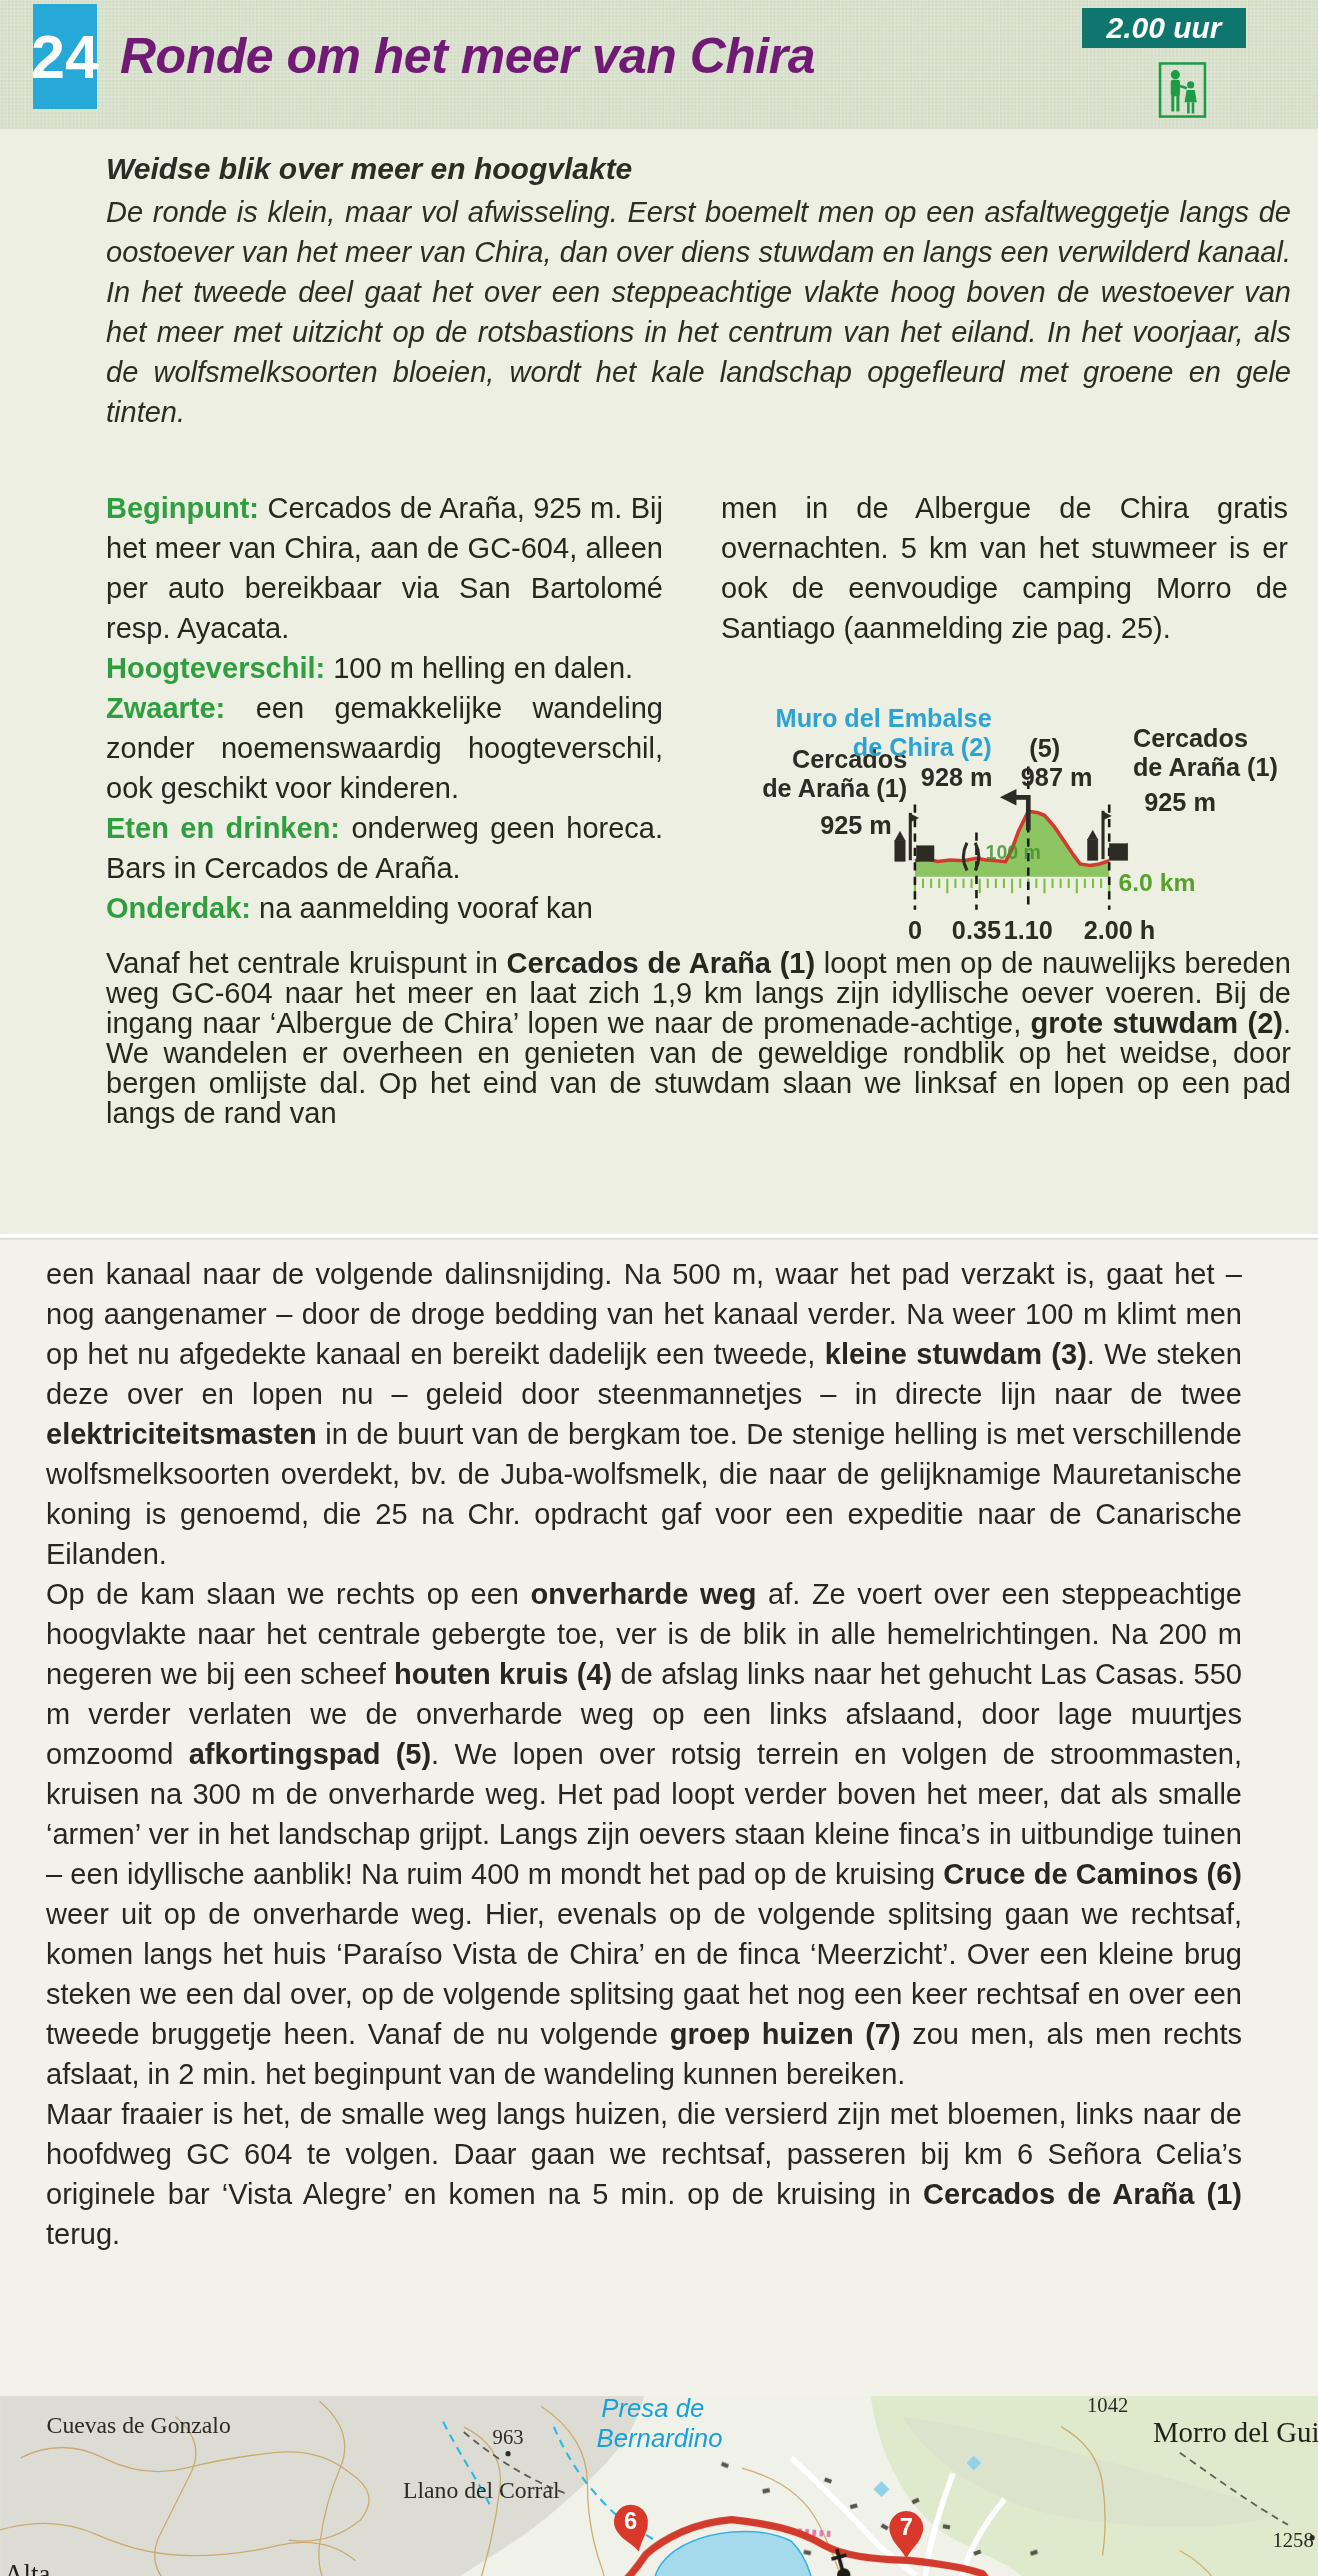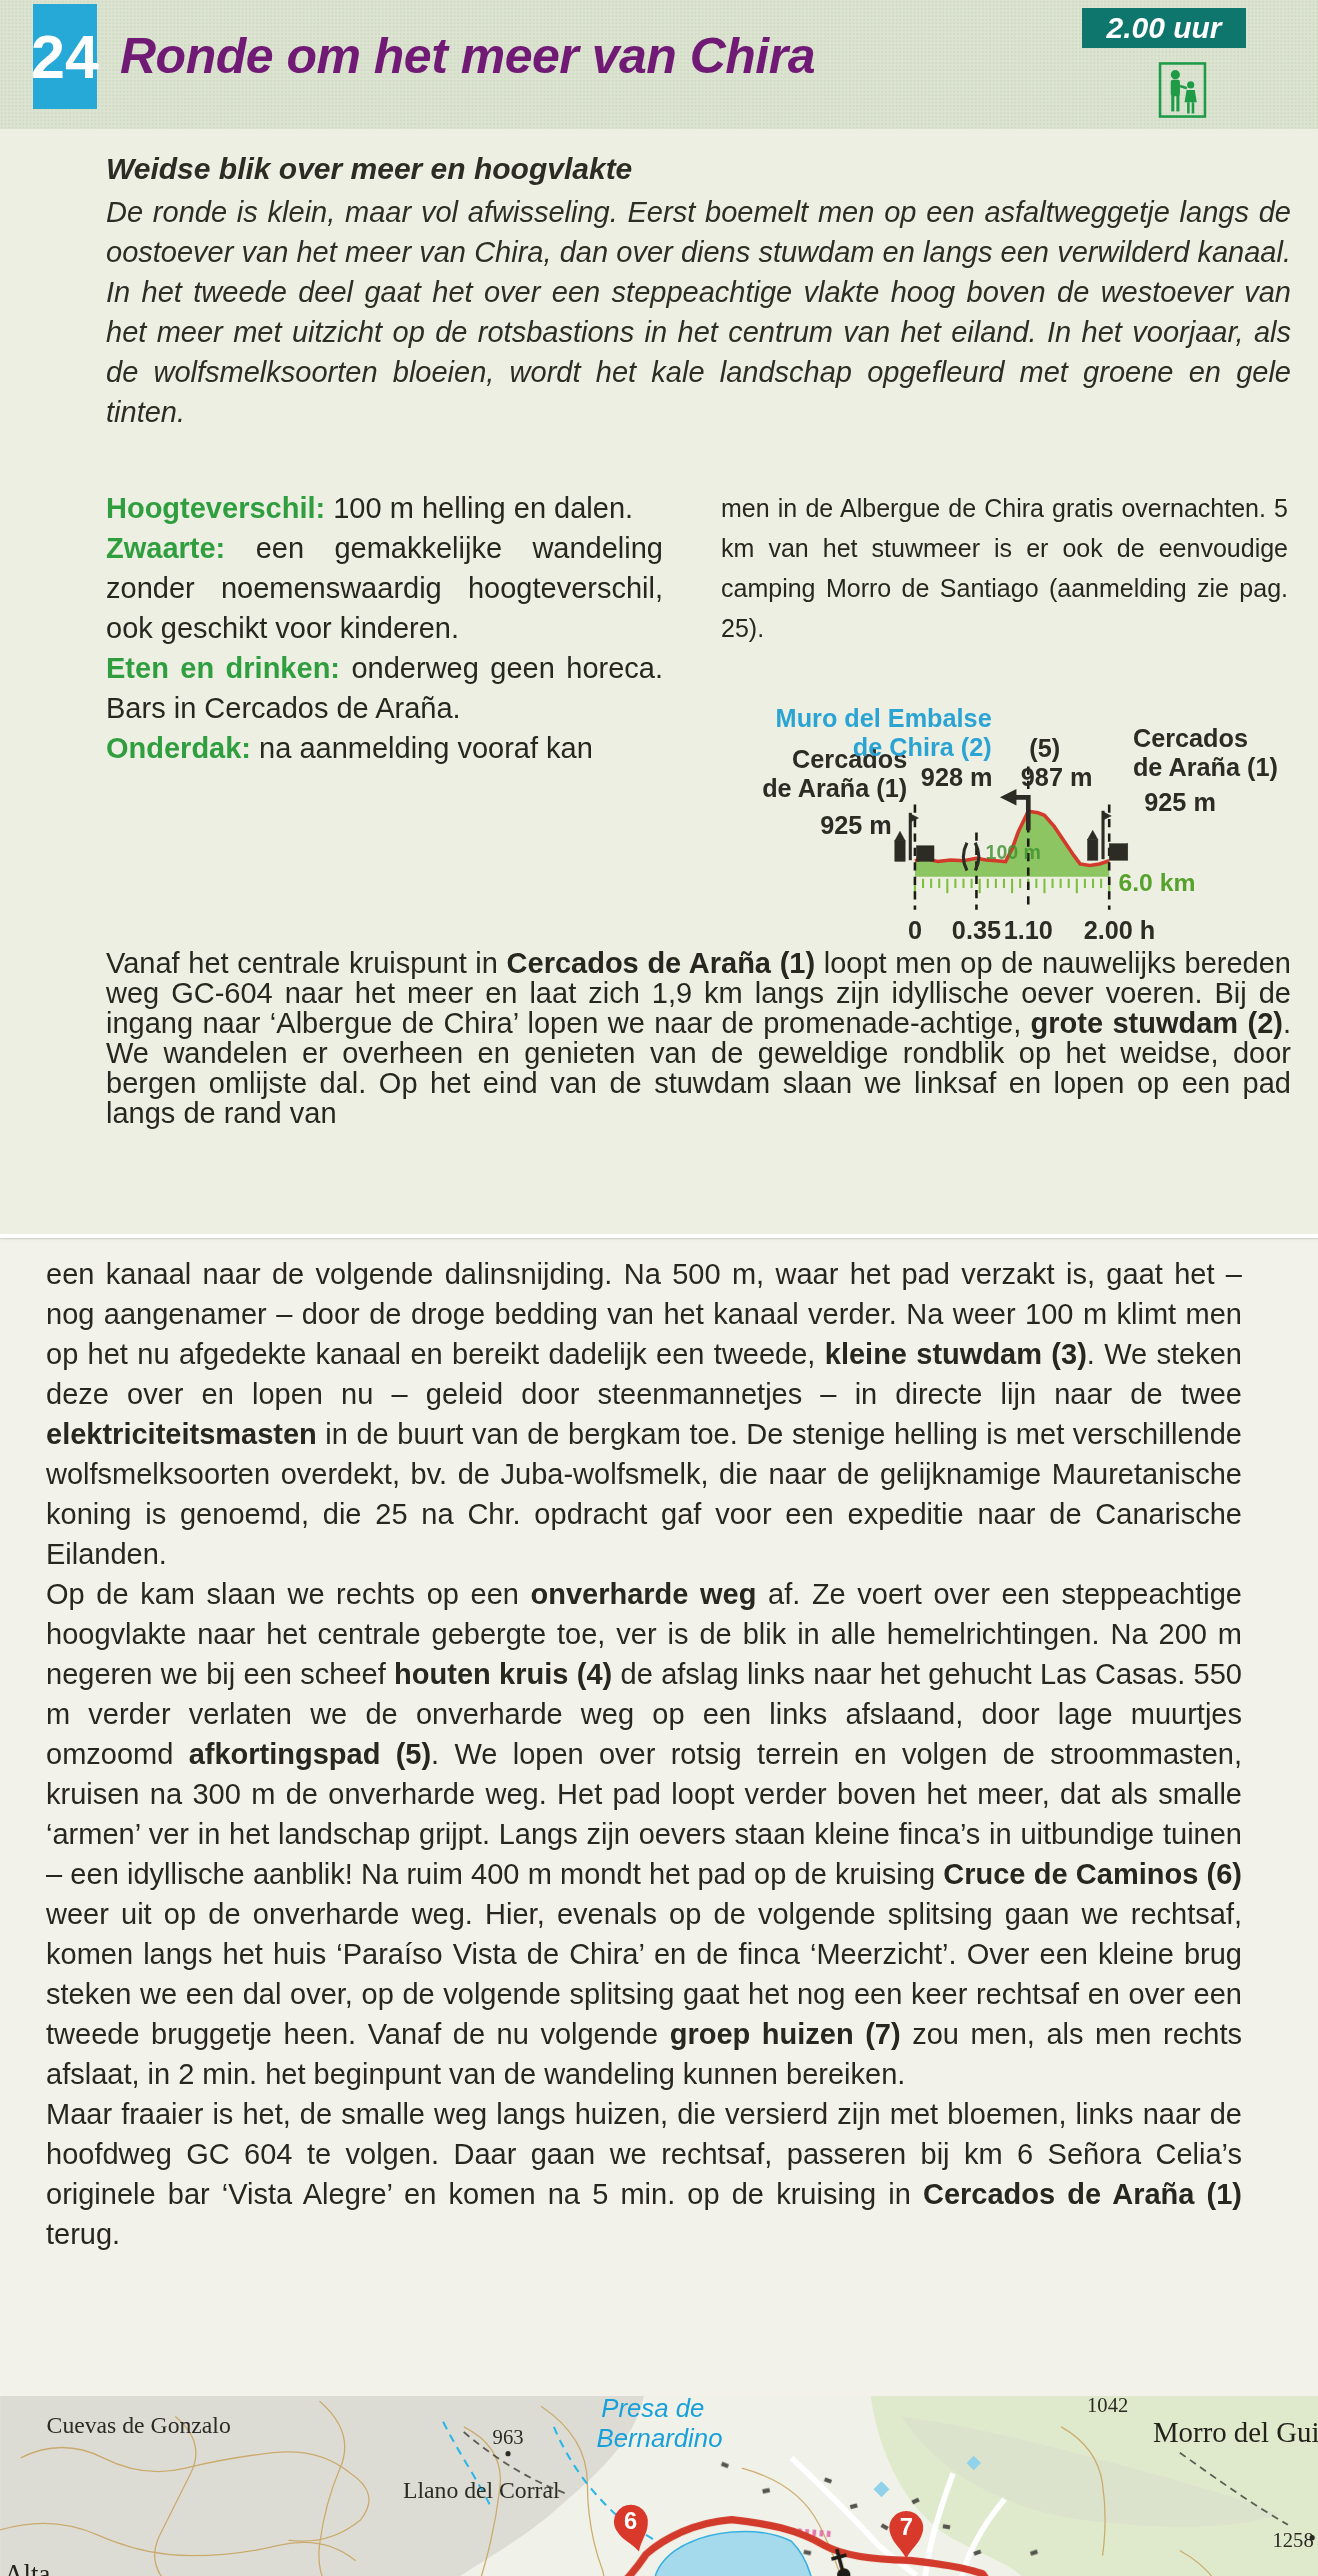--- a/index.html
+++ b/index.html
@@ -17,21 +17,21 @@
     font-style:italic;color:#701a75;letter-spacing:-0.5px;}
   .duration-badge{position:absolute;left:1082px;top:8.2px;width:164px;height:40px;background:#0f766e;
     color:#fff;font-weight:700;font-style:italic;font-size:30px;display:flex;align-items:center;justify-content:center;}
   .family-icon{position:absolute;left:1158px;top:61px;width:49px;height:58px;}
   
   .subtitle{position:absolute;left:106px;top:152px;width:1133px;font-size:30px;font-weight:700;font-style:italic;color:#2c2b24;}
   .intro{position:absolute;left:106px;top:192px;width:1185px;font-size:29px;font-style:italic;
     line-height:40px;text-align:justify;color:#2d2c25;}
   
   .col-left{position:absolute;left:106px;top:488px;width:557px;font-size:29px;line-height:40px;text-align:justify;}
-  .col-right{position:absolute;left:721px;top:488px;width:567px;font-size:25px;line-height:40px;text-align:justify;}
+  .col-right{position:absolute;left:721px;top:488px;width:567px;font-size:29px;line-height:40px;text-align:justify;}
   .info-label{color:#2f9e3f;font-weight:700;}
   
   .profile{position:absolute;left:665px;top:685px;width:639px;height:268px;}
   .prof-blue{fill:#2ba4d4;font-weight:700;font-size:49px;}
   .prof-black{fill:#2c2b24;font-weight:700;font-size:49px;}
   .prof-elev{fill:#2c2b24;font-weight:700;font-size:49px;}
   .prof-axis{fill:#2c2b24;font-weight:700;font-size:49px;}
   .prof-km{fill:#56a22c;font-weight:700;font-size:48px;}
   
   .body1{position:absolute;left:106px;top:948px;width:1185px;font-size:29px;line-height:30px;text-align:justify;}
@@ -77,20 +77,21 @@
         <rect x="66" y="80" width="5" height="22"></rect>
         <rect x="43" y="48" width="14" height="5" transform="rotate(18 50 50)"></rect>
       </g>
     </svg>
   </div>
 
   <div class="subtitle">Weidse blik over meer en hoogvlakte</div>
   <div class="intro">De ronde is klein, maar vol afwisseling. Eerst boemelt men op een asfaltweggetje langs de oostoever van het meer van Chira, dan over diens stuwdam en langs een verwilderd kanaal. In het tweede deel gaat het over een steppeachtige vlakte hoog boven de westoever van het meer met uitzicht op de rotsbastions in het centrum van het eiland. In het voorjaar, als de wolfsmelksoorten bloeien, wordt het kale landschap opgefleurd met groene en gele tinten.</div>
 
   <div class="col-left" id="info-left">
+      <div><span class="info-label">Beginpunt:</span><span> Cercados de Araña, 925 m. Bij het meer van Chira, aan de GC-604, alleen per auto bereikbaar via San Bartolomé resp. Ayacata.</span></div>
       <div><span class="info-label">Hoogteverschil:</span><span> 100 m helling en dalen.</span></div>
       <div><span class="info-label">Zwaarte:</span><span> een gemakkelijke wandeling zonder noemenswaardig hoogteverschil, ook geschikt voor kinderen.</span></div>
       <div><span class="info-label">Eten en drinken:</span><span> onderweg geen horeca. Bars in Cercados de Araña.</span></div>
       <div><span class="info-label">Onderdak:</span><span> na aanmelding vooraf kan</span></div>
     </div>
   <div class="col-right">
     <span>men in de Albergue de Chira gratis overnachten. 5 km van het stuwmeer is er ook de eenvoudige camping Morro de Santiago (aanmelding zie pag. 25).</span>
   </div>
 
   <div class="profile">

